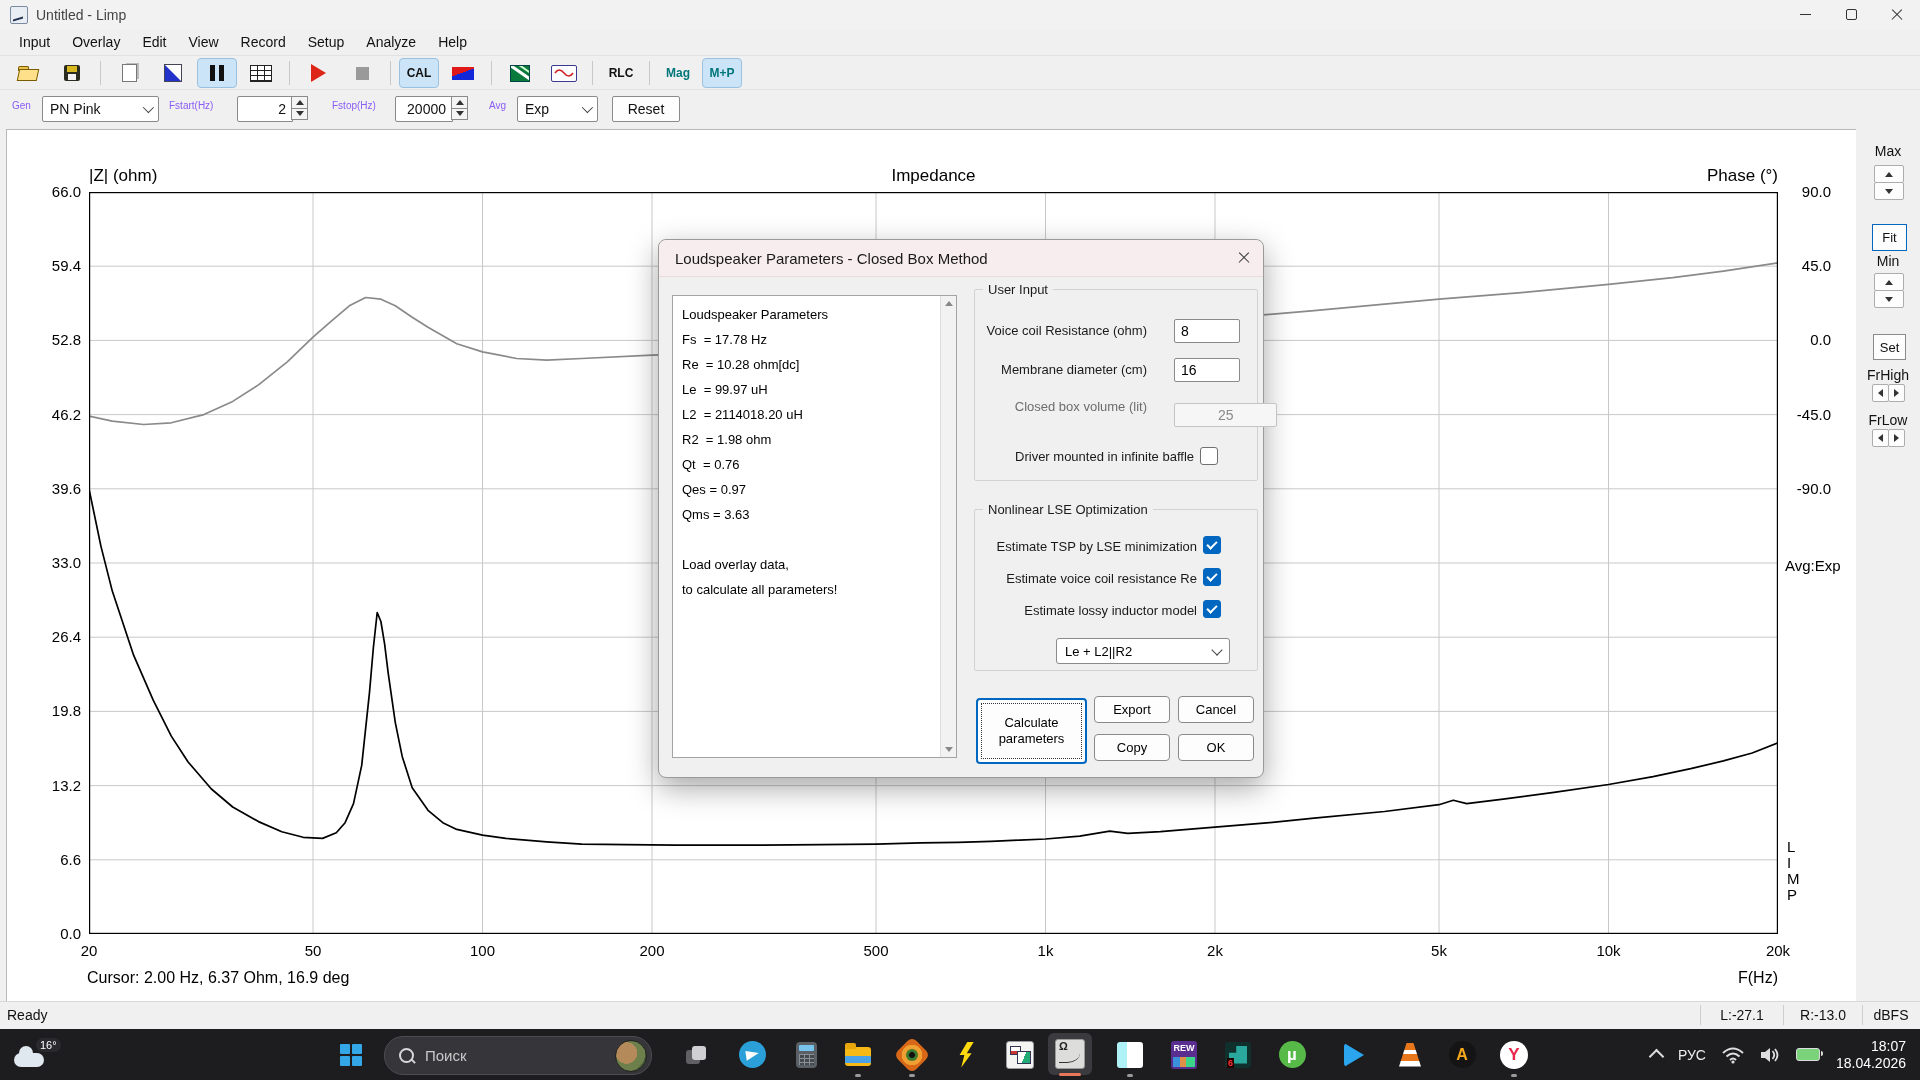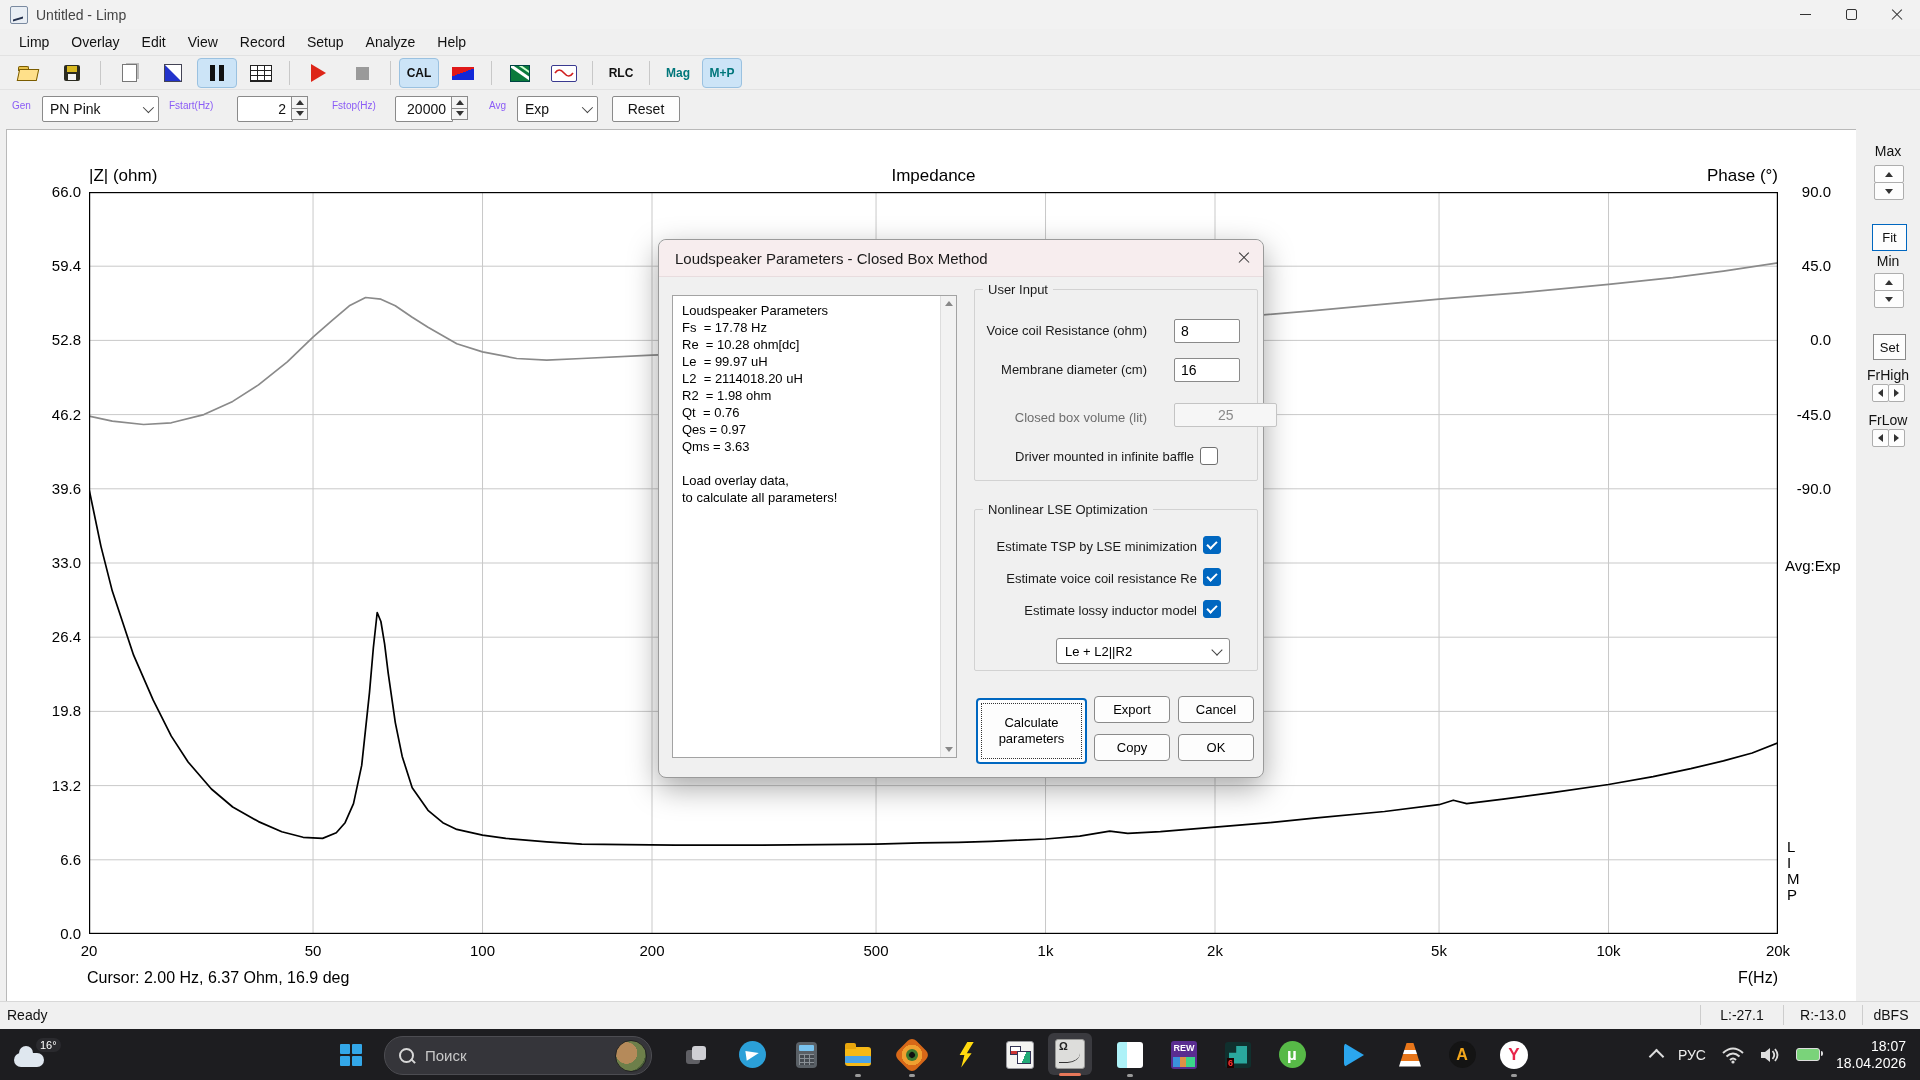--- a/index.html
+++ b/index.html
@@ -97,21 +97,21 @@
   .tri-right{width:0;height:0;border-top:4px solid transparent;border-bottom:4px solid transparent;border-left:5px solid #333;}
 
   
   .dialog{position:absolute;left:658px;top:239px;width:604px;height:537px;background:#f0f0f0;
     border:1px solid #9a9a9a;border-radius:8px;box-shadow:0 10px 30px rgba(0,0,0,.35);}
   .dlg-title{position:absolute;left:0;top:0;width:100%;height:36px;background:#f7edee;border-radius:8px 8px 0 0;
     display:flex;align-items:center;border-bottom:1px solid #e8dcde;}
   .dlg-title span{font-size:15px;color:#1a1a1a;margin-left:16px;}
   .dlg-close{position:absolute;right:10px;top:5px;width:34px;height:26px;display:flex;align-items:center;justify-content:center;border-radius:4px;}
   .results-box{position:absolute;left:13px;top:55px;width:283px;height:461px;background:#fff;border:1px solid #a3a3a3;}
-  .results-text{position:absolute;left:9px;top:6px;font-size:13px;line-height:17px;white-space:pre;color:#000;}
+  .results-text{position:absolute;left:9px;top:6px;font-size:13px;line-height:25px;white-space:pre;color:#000;}
   .rscroll{position:absolute;right:0;top:0;width:15px;height:100%;background:#f2f2f2;border-left:1px solid #ddd;}
   .rscroll .up,.rscroll .dn{position:absolute;left:0;width:15px;height:15px;display:flex;align-items:center;justify-content:center;}
   .rscroll .up{top:0;} .rscroll .dn{bottom:0;}
   .rscroll .tri-up{border-bottom-color:#888;border-left-width:4px;border-right-width:4px;}
   .rscroll .tri-down{border-top-color:#888;border-left-width:4px;border-right-width:4px;}
   .groupbox{position:absolute;border:1px solid #d2d2d2;border-radius:2px;}
   .gb-label{position:absolute;top:-8px;left:8px;background:#f0f0f0;padding:0 5px;font-size:13px;color:#1a1a1a;}
   .dlg-row-label{position:absolute;font-size:13px;color:#1a1a1a;text-align:right;}
   .dlg-row-label.dis{color:#6d6d6d;}
   .dlg-input{position:absolute;width:58px;height:22px;background:#fff;border:1px solid #8a8a8a;border-radius:2px;
@@ -217,21 +217,21 @@
       <div class="wbtn">
           <span class="glyph-max"></span>
         </div>
       <div class="wbtn">
           <span class="glyph-x"></span>
         </div>
     </div>
   </div>
 
   <div class="menubar" id="menubar">
-      <div class="menu-item">Limp</div>
+      <div class="menu-item">Input</div>
       <div class="menu-item">Overlay</div>
       <div class="menu-item">Edit</div>
       <div class="menu-item">View</div>
       <div class="menu-item">Record</div>
       <div class="menu-item">Setup</div>
       <div class="menu-item">Analyze</div>
       <div class="menu-item">Help</div>
     </div>
 
   <div class="toolbar" id="toolbar">
@@ -464,21 +464,21 @@
       <span class="gb-label">User Input</span>
     </div>
     <div class="dlg-row-label" style="left:325px;top:83px;width:163px">Voice coil Resistance (ohm)</div>
     <div class="dlg-input" style="left:515px;top:79px">
       <span>8</span>
       </div>
     <div class="dlg-row-label" style="left:325px;top:122px;width:163px">Membrane diameter (cm)</div>
     <div class="dlg-input" style="left:515px;top:118px">
       <span>16</span>
       </div>
-    <div class="dlg-row-label dis" style="left:325px;top:170px;width:163px">Closed box volume (lit)</div>
+    <div class="dlg-row-label dis" style="left:325px;top:159px;width:163px">Closed box volume (lit)</div>
     <div class="dlg-input dis" style="left:515px;top:163px">
       <span>25</span>
       </div>
     <div class="dlg-row-label" style="left:330px;top:209px;width:205px">Driver mounted in infinite baffle</div>
     <div class="checkbox" style="left:541px;top:207px"></div>
 
     <div class="groupbox" style="left:315px;top:269px;width:282px;height:160px">
       <span class="gb-label">Nonlinear LSE Optimization</span>
     </div>
     <div class="dlg-row-label" style="left:330px;top:299px;width:208px">Estimate TSP by LSE minimization</div>

